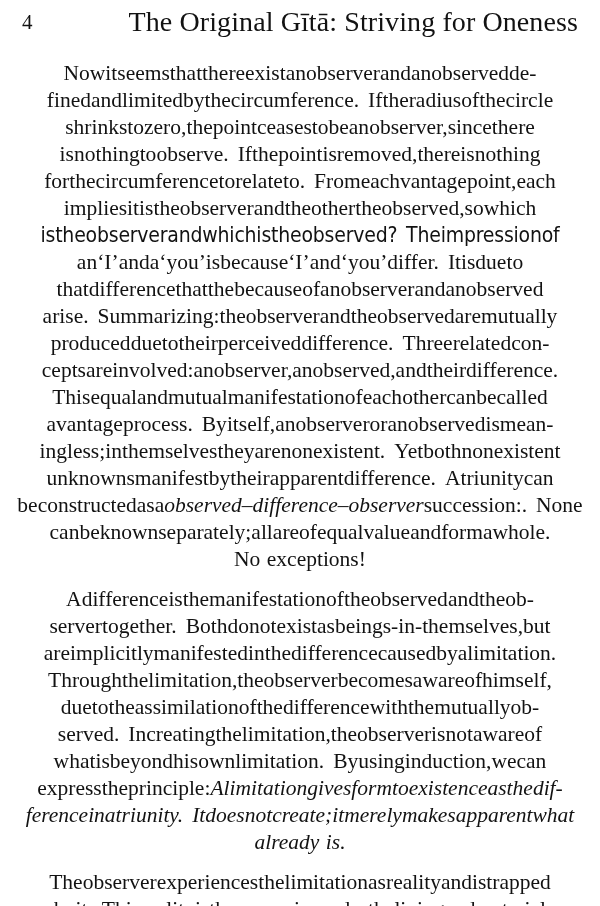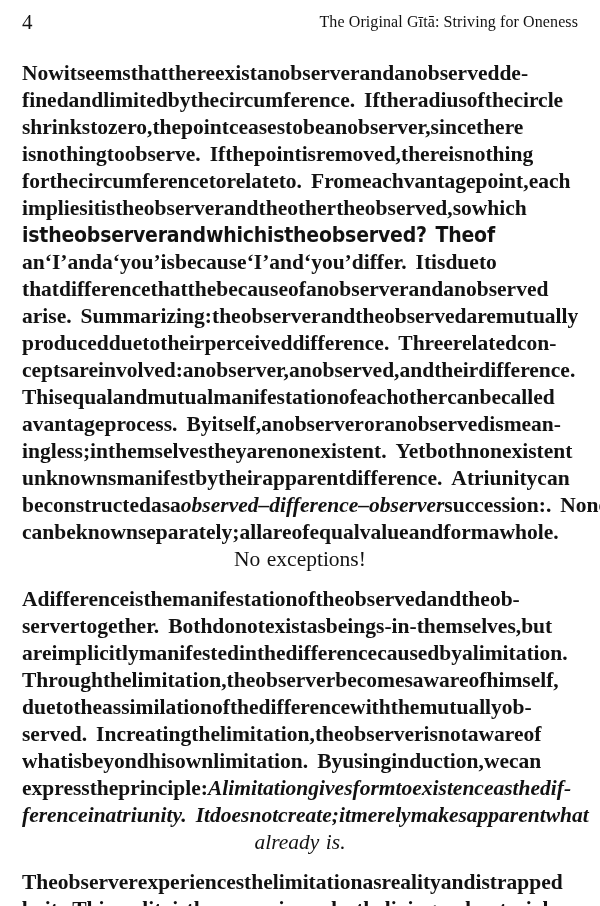--- a/index.html
+++ b/index.html
@@ -35,21 +35,21 @@
     justify-content: space-between;
     padding: 10px 22px 0 22px;
     box-sizing: border-box;
   }
   .folio {
     font-size: 21px;
     line-height: 24px;
     letter-spacing: 0.2px;
   }
   .running-title {
-    font-size: 16px;
+    font-size: 28px;
     line-height: 24px;
     letter-spacing: 0.1px;
     white-space: nowrap;
   }
 
   
   .textblock {
     position: absolute;
     left: 22px;
     top: 60px;
@@ -69,22 +69,21 @@
     width: 556px;
     height: 27px;
     align-items: baseline;
     font-size: 21.5px;
     line-height: 27px;
     white-space: pre;
     letter-spacing: 0px;
   }
   
   .ln.just {
-    justify-content: flex-start;
-    font-weight: bold;
+    justify-content: center;
   }
   
   .ln.flush {
     justify-content: center;
   }
   .ln .w {
     display: inline-block;
   }
   .ln.flush .w + .w {
     margin-left: 0.30em;
@@ -134,21 +133,21 @@
       <div class="ln just">
         <span class="w">is</span><span class="w">nothing</span><span class="w">to</span><span class="w">observe.</span><span class="w sent">If</span><span class="w">the</span><span class="w">point</span><span class="w">is</span><span class="w">removed,</span><span class="w">there</span><span class="w">is</span><span class="w">nothing</span>
       </div>
       <div class="ln just">
         <span class="w">for</span><span class="w">the</span><span class="w">circumference</span><span class="w">to</span><span class="w">relate</span><span class="w">to.</span><span class="w sent">From</span><span class="w">each</span><span class="w">vantage</span><span class="w">point,</span><span class="w">each</span>
       </div>
       <div class="ln just">
         <span class="w">implies</span><span class="w">it</span><span class="w">is</span><span class="w">the</span><span class="w">observer</span><span class="w">and</span><span class="w">the</span><span class="w">other</span><span class="w">the</span><span class="w">observed,</span><span class="w">so</span><span class="w">which</span>
       </div>
       <div class="ln just oddface">
-        <span class="w">is</span><span class="w">the</span><span class="w">observer</span><span class="w">and</span><span class="w">which</span><span class="w">is</span><span class="w">the</span><span class="w">observed?</span><span class="w sent">The</span><span class="w">of</span>
+        <span class="w">is</span><span class="w">the</span><span class="w">observer</span><span class="w">and</span><span class="w">which</span><span class="w">is</span><span class="w">the</span><span class="w">observed?</span><span class="w sent">The</span><span class="w">impression</span><span class="w">of</span>
       </div>
       <div class="ln just">
         <span class="w">an</span><span class="w">‘I’</span><span class="w">and</span><span class="w">a</span><span class="w">‘you’</span><span class="w">is</span><span class="w">because</span><span class="w">‘I’</span><span class="w">and</span><span class="w">‘you’</span><span class="w">differ.</span><span class="w sent">It</span><span class="w">is</span><span class="w">due</span><span class="w">to</span>
       </div>
       <div class="ln just">
         <span class="w">that</span><span class="w">difference</span><span class="w">that</span><span class="w">the</span><span class="w">because</span><span class="w">of</span><span class="w">an</span><span class="w">observer</span><span class="w">and</span><span class="w">an</span><span class="w">observed</span>
       </div>
       <div class="ln just">
         <span class="w">arise.</span><span class="w sent">Summarizing:</span><span class="w">the</span><span class="w">observer</span><span class="w">and</span><span class="w">the</span><span class="w">observed</span><span class="w">are</span><span class="w">mutually</span>
       </div>

